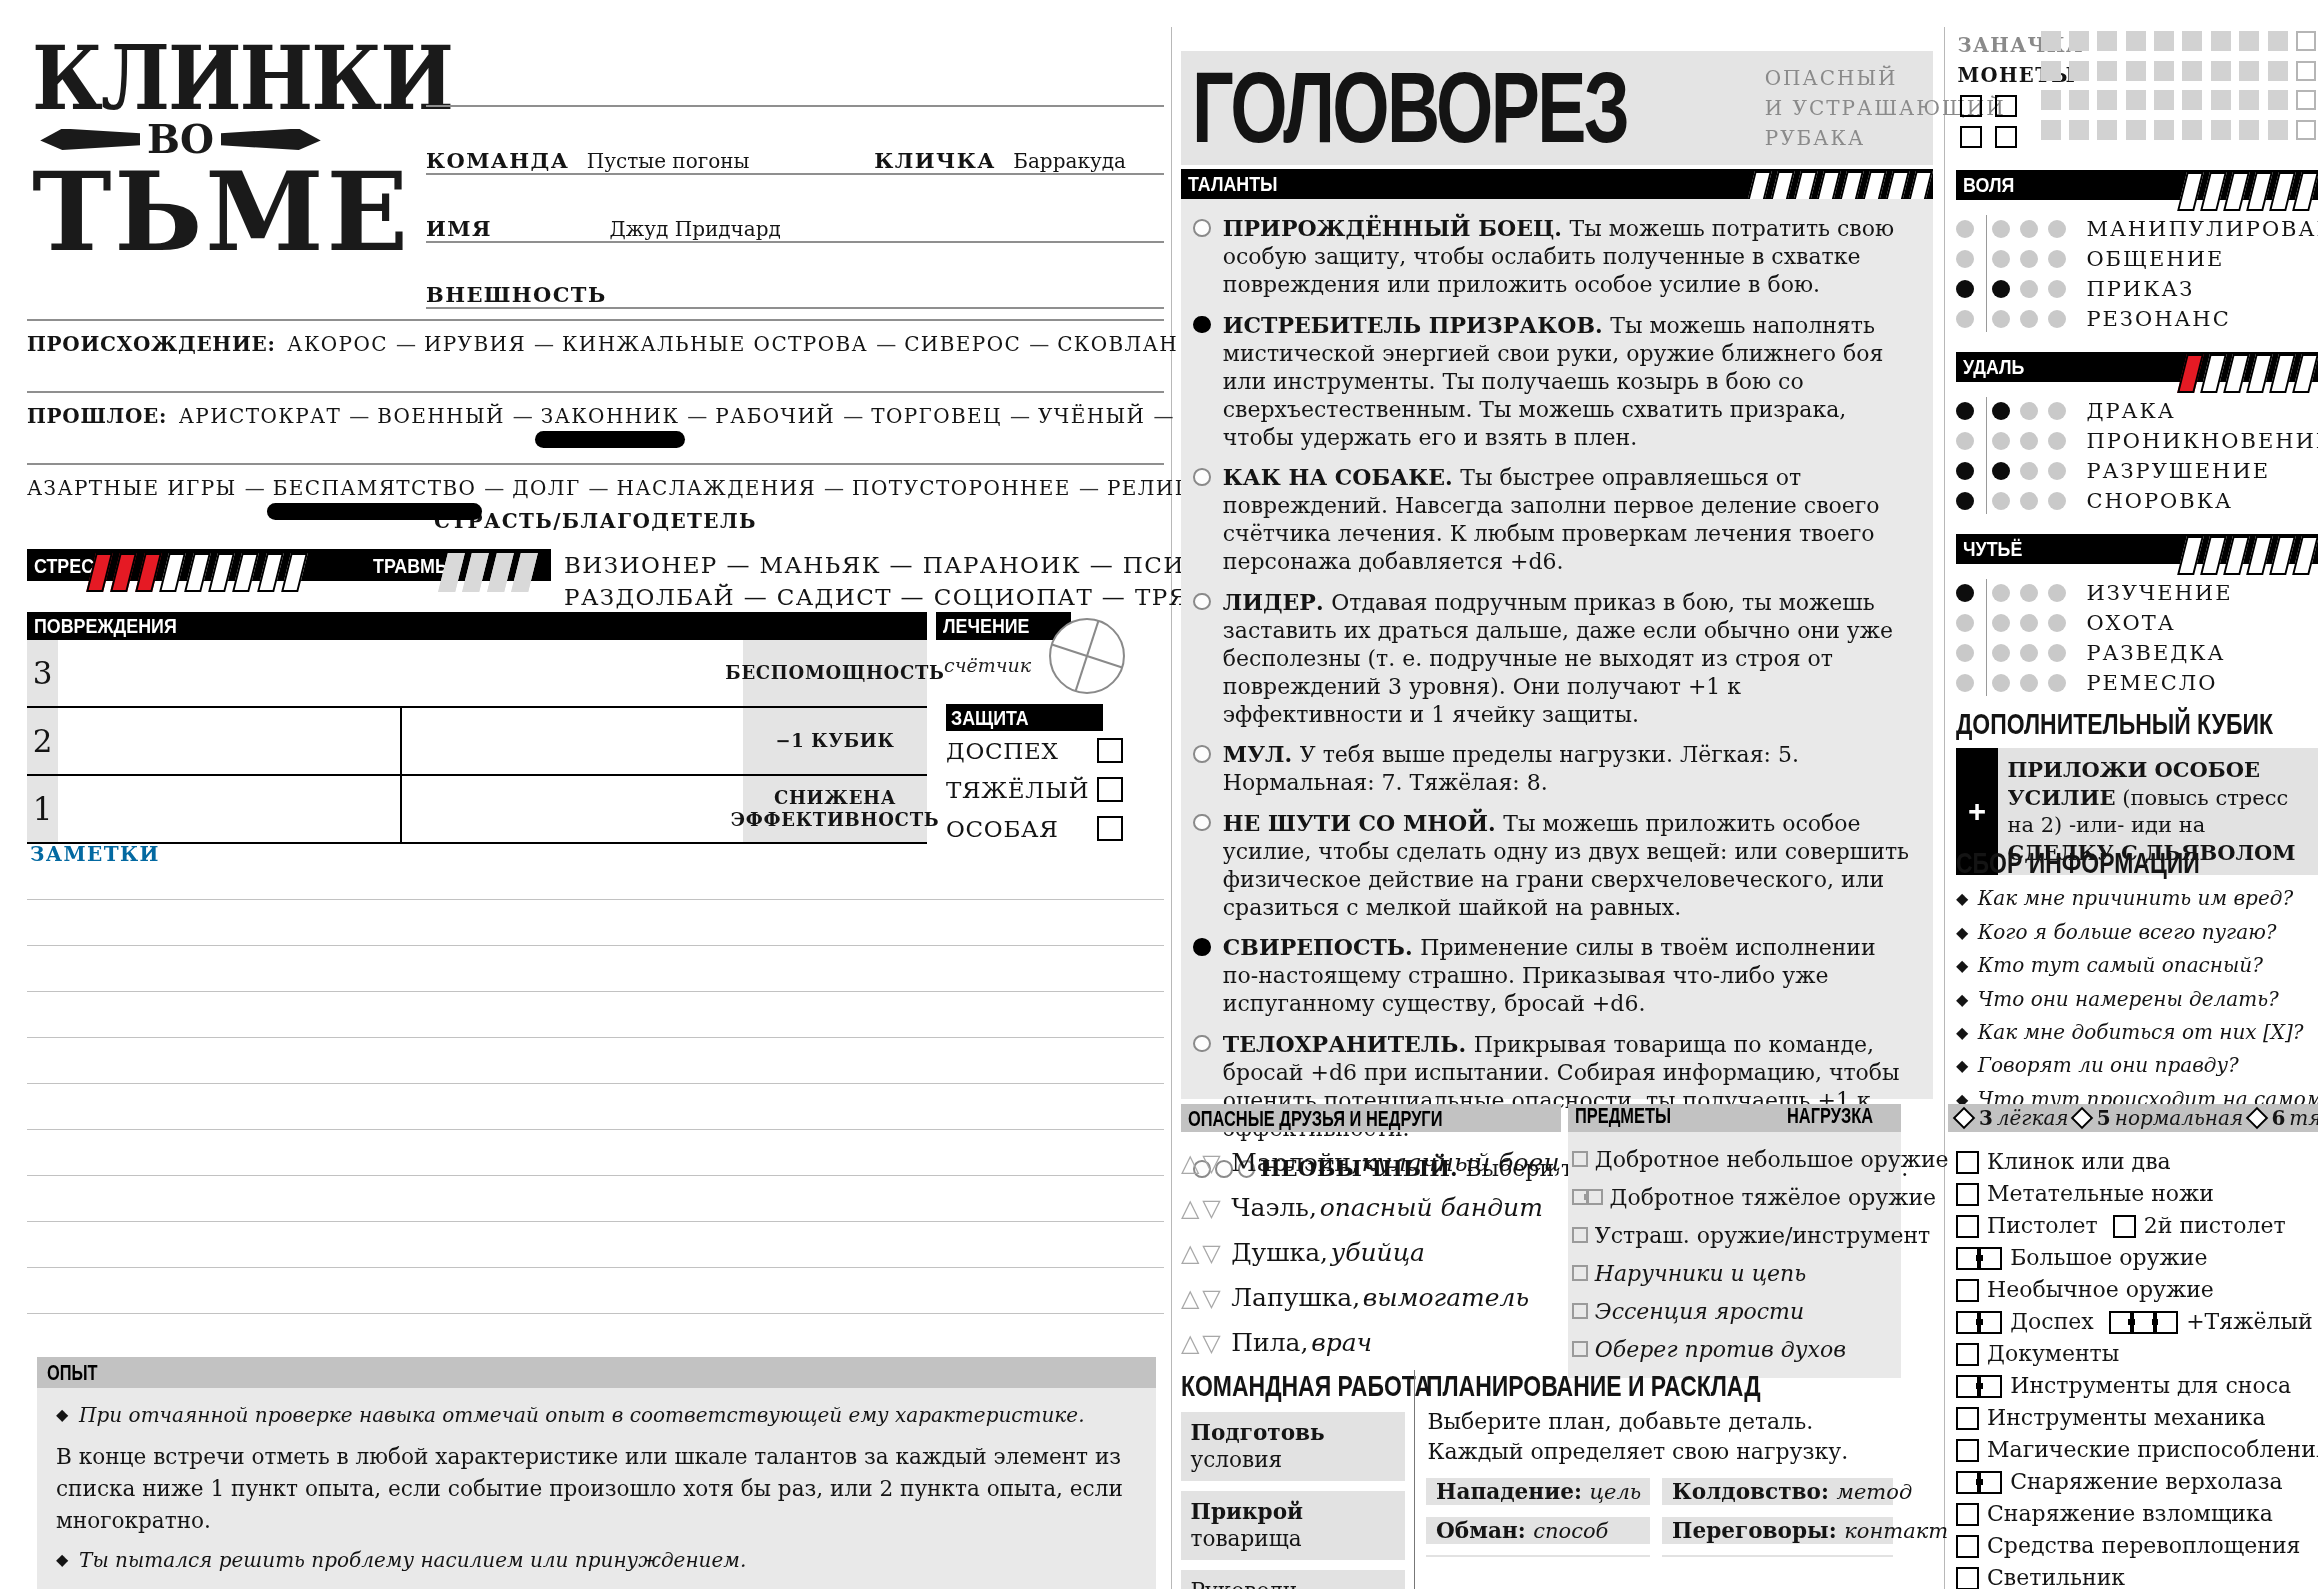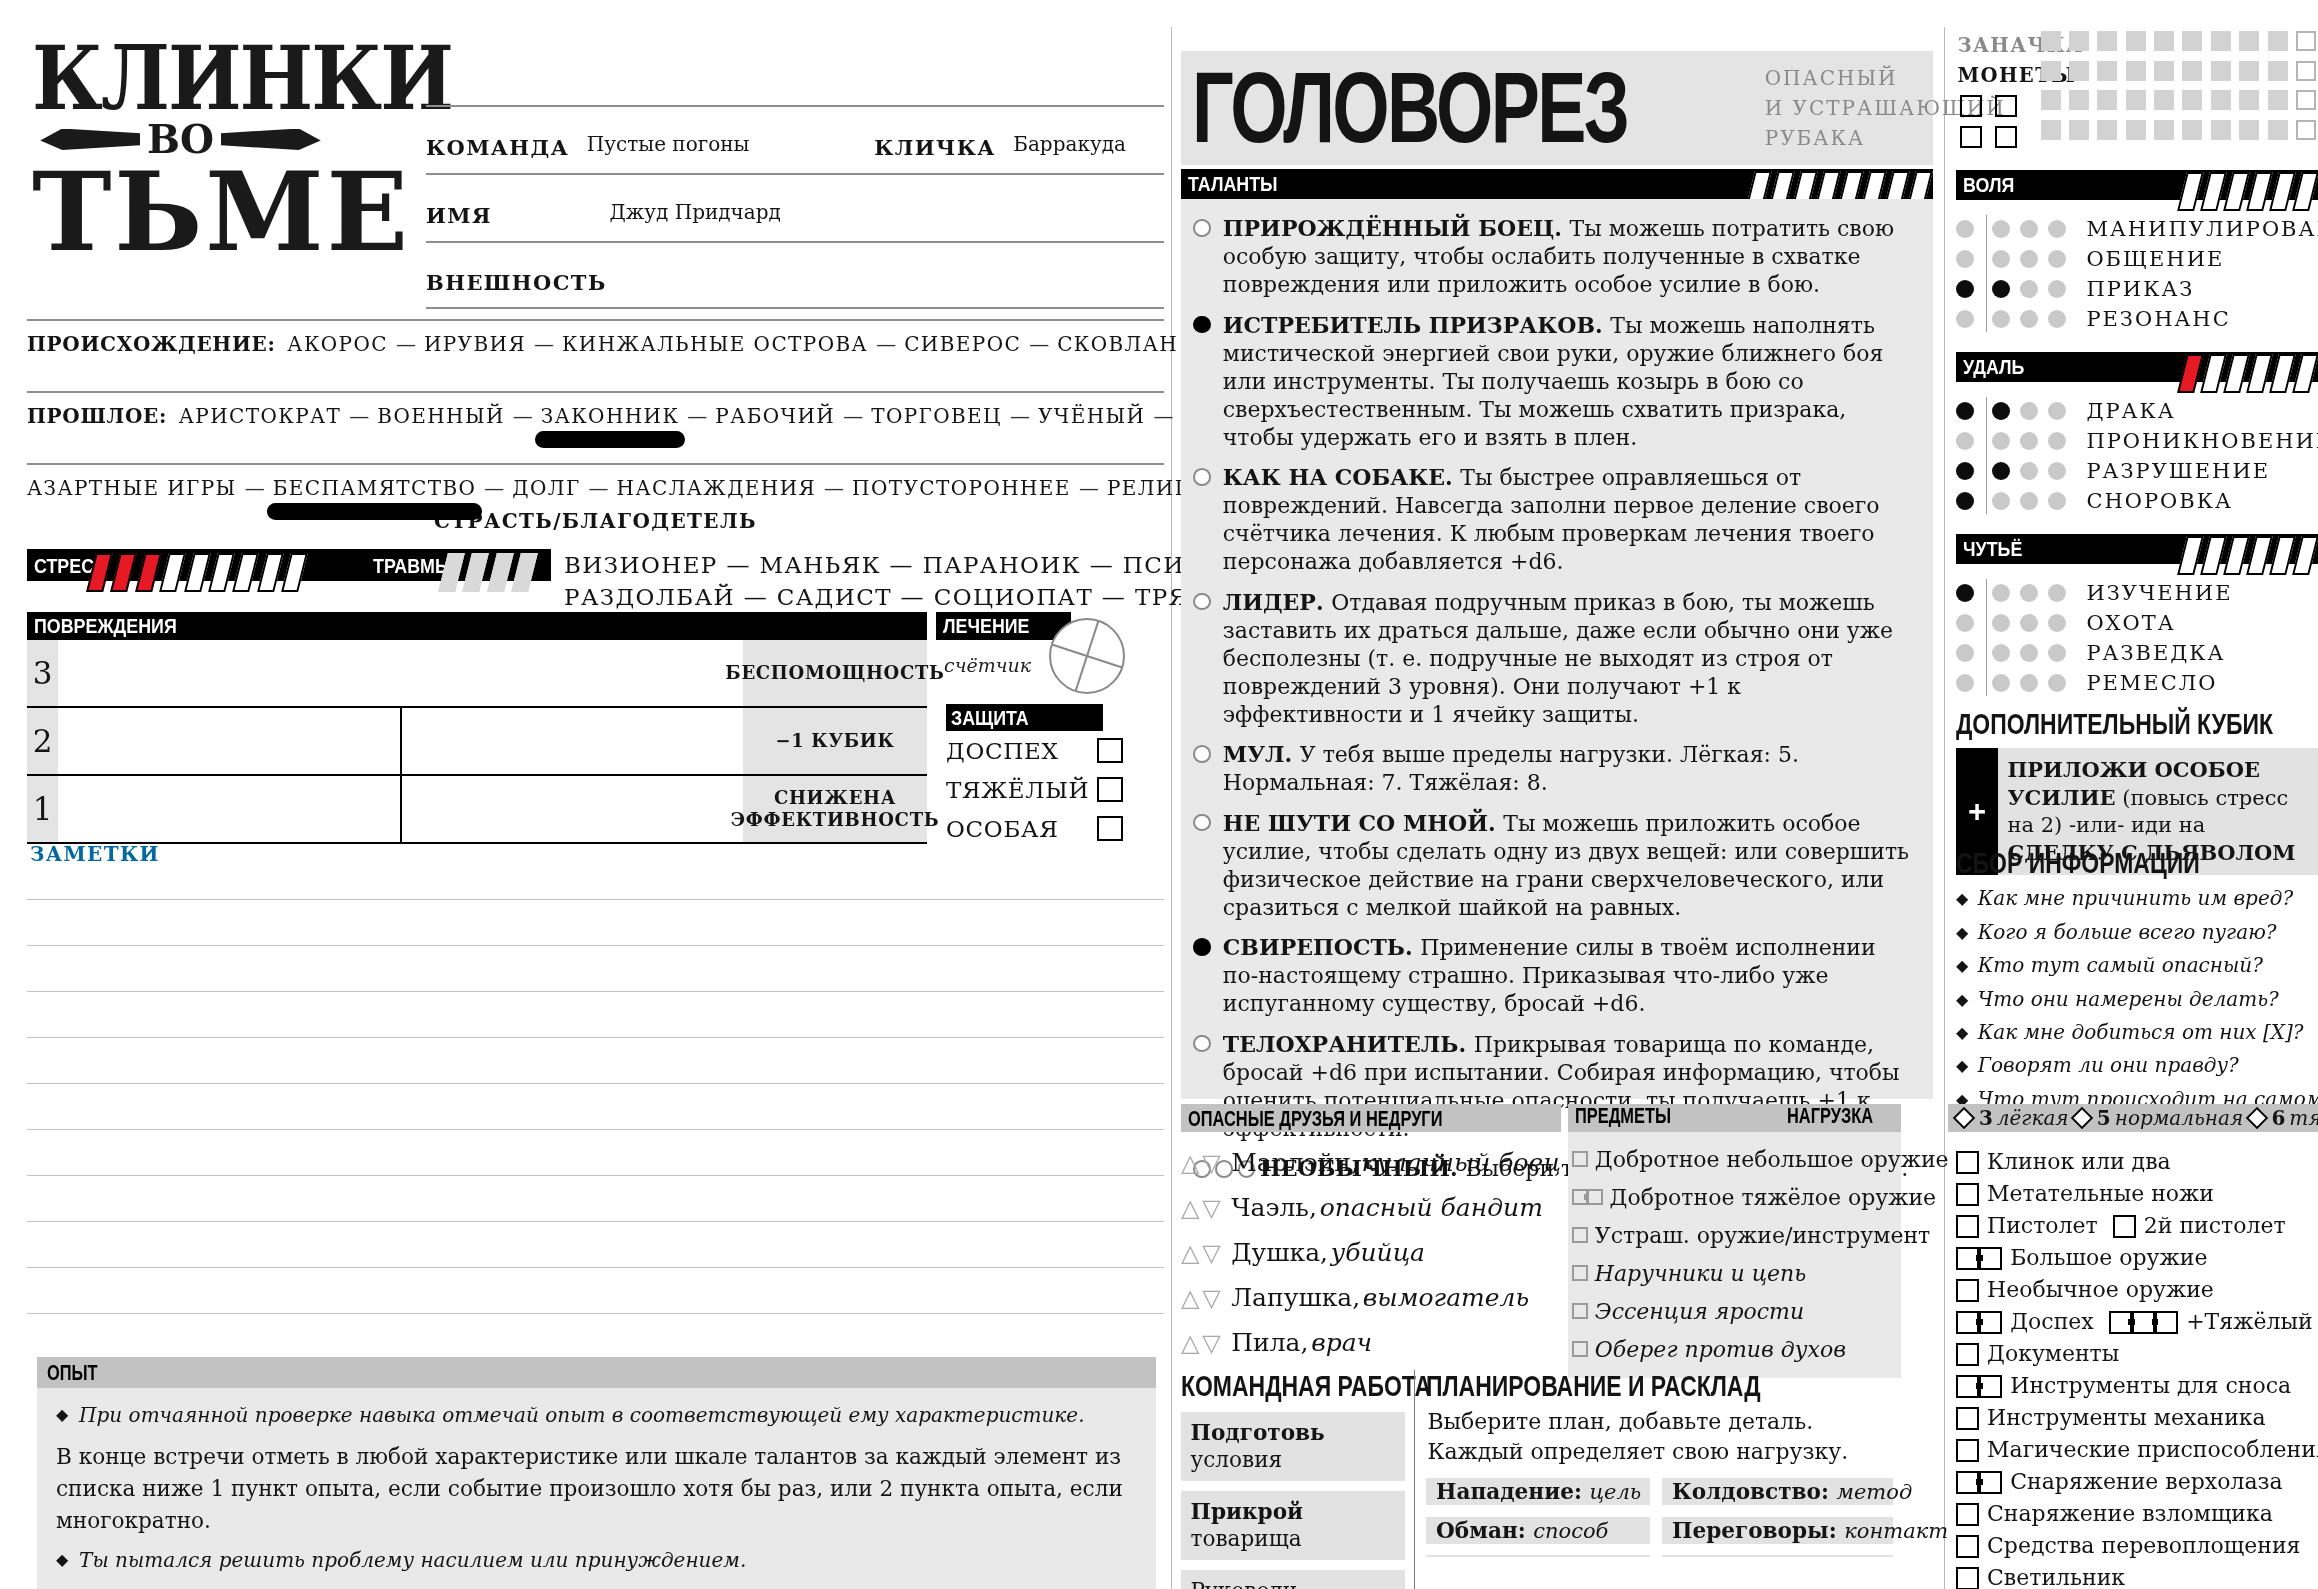--- a/index.html
+++ b/index.html
@@ -25,21 +25,21 @@
   .logo .l1{font-size:78px;line-height:1;letter-spacing:-2px;transform:scaleY(1.12);transform-origin:center top;}
   .l2row{display:flex;align-items:center;justify-content:center;gap:5.4px;margin:6.8px 0 1.4px 0;}
   .blade{width:100px;height:21.6px;background:#1a1a1a;}
   .blade.lft{clip-path:polygon(0 55%,22% 0,100% 22%,100% 78%,22% 100%);}
   .blade.rgt{clip-path:polygon(100% 55%,78% 0,0 22%,0 78%,78% 100%);}
   .vo{font-size:39px;font-weight:bold;line-height:1;padding:0 1.4px;}
   .logo .l3{font-size:107px;line-height:.95;letter-spacing:2.7px;transform:scaleY(1.02);transform-origin:center top;}
 
   
   .identity{position:absolute;left:426px;top:105px;width:738px;}
-  .idrow{border-top:2px solid #8f8f8f;height:68px;display:flex;align-items:center;padding-top:8px;box-sizing:border-box;gap:17.6px;}
+  .idrow{border-top:2px solid #8f8f8f;height:68px;display:flex;align-items:flex-end;padding-top:8px;box-sizing:border-box;gap:17.6px;}
   .idrow.last{border-bottom:2px solid #8f8f8f;}
   .idlabel{font-weight:bold;font-size:21px;letter-spacing:1.4px;padding-top:6.8px;white-space:nowrap;}
   .idvalue{font-size:20px;white-space:nowrap;}
 
   
   .optrows{position:absolute;left:27px;top:319px;width:1137px;}
   .optrow{border-top:2px solid #8f8f8f;height:72px;padding-top:10.8px;box-sizing:border-box;font-size:20px;white-space:nowrap;}
   .rlabel{font-weight:bold;letter-spacing:0.7px;margin-right:5.4px;}
   .opt{letter-spacing:1.4px;position:relative;}
   .opt.sel::after{content:"";position:absolute;left:-5.4px;right:-5.4px;top:27px;height:17.6px;border-radius:9.5px;background:#000;}

